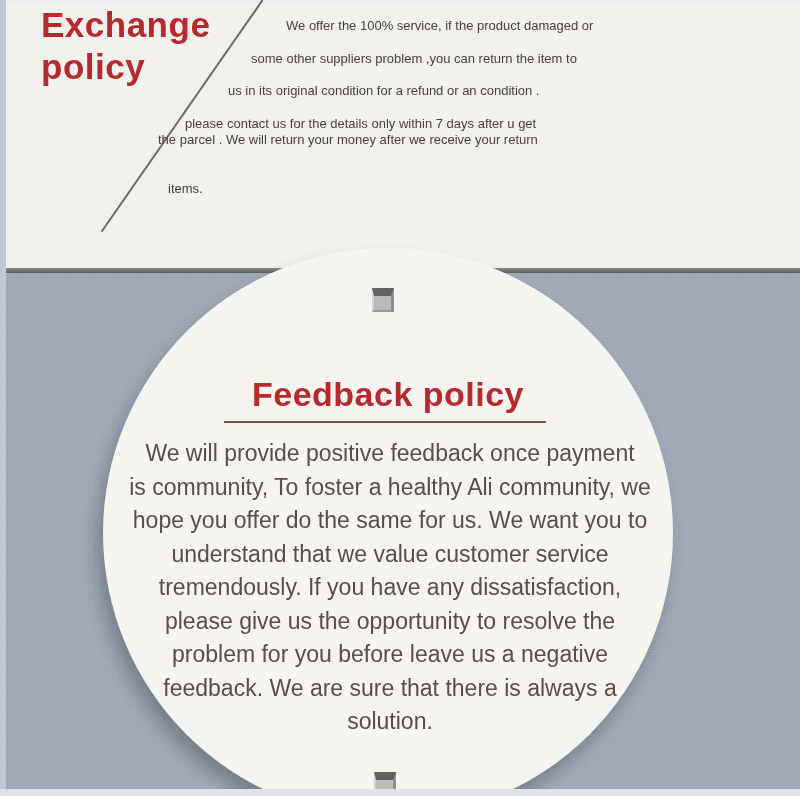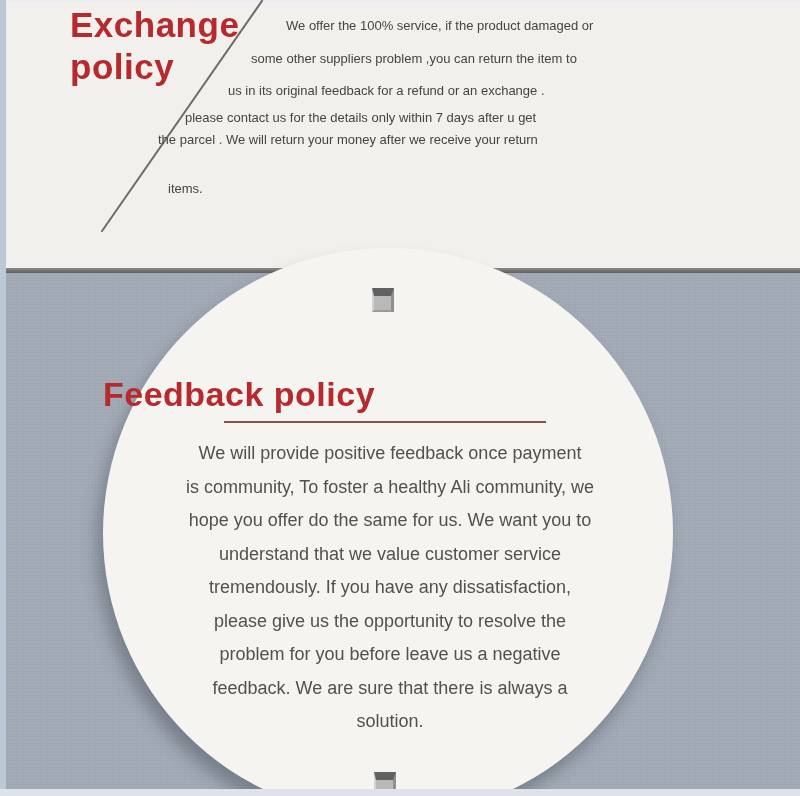--- a/index.html
+++ b/index.html
@@ -17,37 +17,37 @@
     background:var(--gray-bg);
   }
 
   
   .top-section{
     position:absolute;left:0;top:0;width:800px;height:271px;
     background:var(--top-bg);
     box-shadow:inset 0 2px 0 #e9edf2;
   }
   .exchange-title{
-    position:absolute;left:70px;top:4px;
+    position:absolute;left:41px;top:4px;
     color:var(--accent-red);font-weight:bold;font-size:35px;line-height:42px;
     letter-spacing:.5px;
   }
   .diagonal-line{
     position:absolute;left:181px;top:-25px;width:2px;height:282px;
     background:#56524f;opacity:.85;
     transform:rotate(34.8deg);
   }
   .x-line{
     position:absolute;white-space:nowrap;
     color:var(--text-dark);font-size:13px;line-height:24px;
   }
   .x0{left:286px;top:14px;}
   .x1{left:251px;top:47px;}
   .x2{left:228px;top:79px;}
-  .x3{left:185px;top:106px;}
+  .x3{left:185px;top:112px;}
   .x4{left:158px;top:128px;}
   .x5{left:168px;top:177px;}
 
   
   .separator{
     position:absolute;left:0;top:268px;width:800px;height:5px;
     background:linear-gradient(#8b8b89,#5f5e5c);
     z-index:1;
   }
 
@@ -63,31 +63,32 @@
   
   .circle{
     position:absolute;left:103px;top:248px;width:570px;height:570px;
     border-radius:50%;
     background:var(--circle-bg);
     box-shadow:-6px 12px 16px rgba(58,64,76,.4);
     z-index:5;
   }
   .fb-title{
     position:absolute;left:103px;top:375px;width:570px;
+    text-align:center;
     color:var(--accent-red);font-weight:bold;font-size:34px;letter-spacing:.5px;
     z-index:6;
   }
   .fb-underline{
     position:absolute;left:224px;top:421px;width:322px;height:2px;
     background:var(--underline);z-index:6;
   }
   .fb-body{
     position:absolute;left:90px;top:437px;width:600px;
     text-align:center;
-    color:#554f4d;font-size:18px;line-height:33.5px;
+    color:#554f4d;font-size:23px;line-height:33.5px;
     z-index:6;
   }
 
   
   .hole{
     position:absolute;width:22px;height:24px;box-sizing:border-box;
     background:#b9b9b9;
     border-top:8px solid #616161;
     border-right:3px solid #8f8f8f;
     border-bottom:2px solid #9a9a9a;
@@ -115,21 +116,21 @@
   <section class="top-section">
     <div class="exchange-title">
       <div>Exchange</div>
       <div>policy</div>
     </div>
 
     <div class="diagonal-line"></div>
 
     <div class="x-line x0">We offer the 100% service, if the product damaged or</div>
     <div class="x-line x1">some other suppliers problem ,you can return the item to</div>
-    <div class="x-line x2">us in its original feedback for a refund or an exchange .</div>
+    <div class="x-line x2">us in its original condition for a refund or an condition .</div>
     <div class="x-line x3">please contact us for the details only within 7 days after u get</div>
     <div class="x-line x4">the parcel . We will return your money after we receive your return</div>
     <div class="x-line x5">items.</div>
   </section>
 
   <div class="separator"></div>
 
   <section class="gray-section"></section>
 
   <div class="circle"></div>

